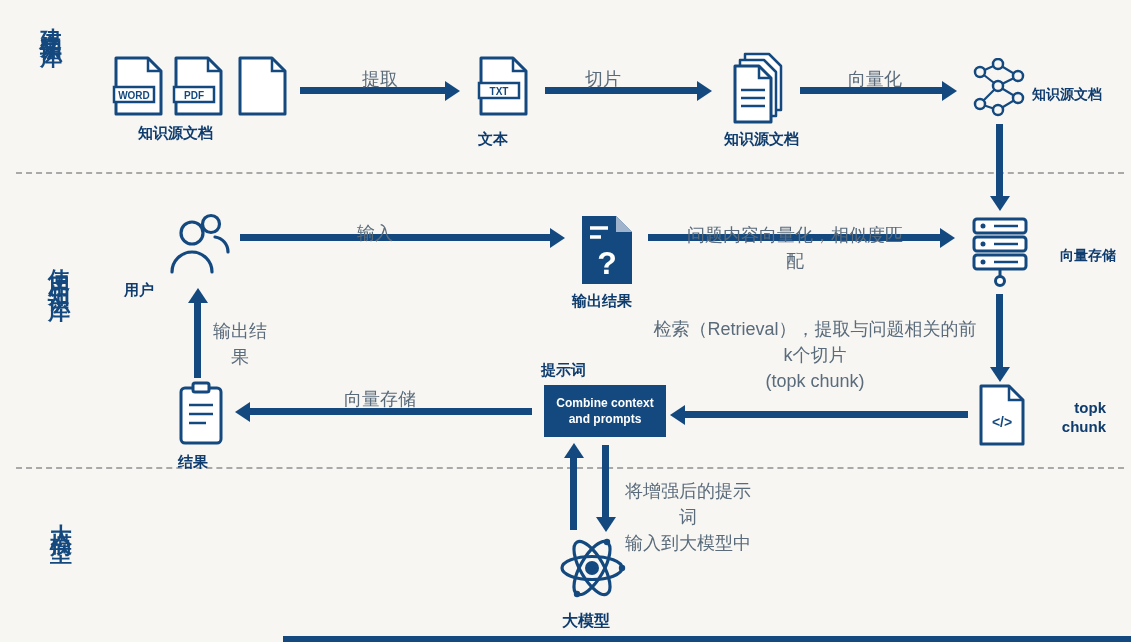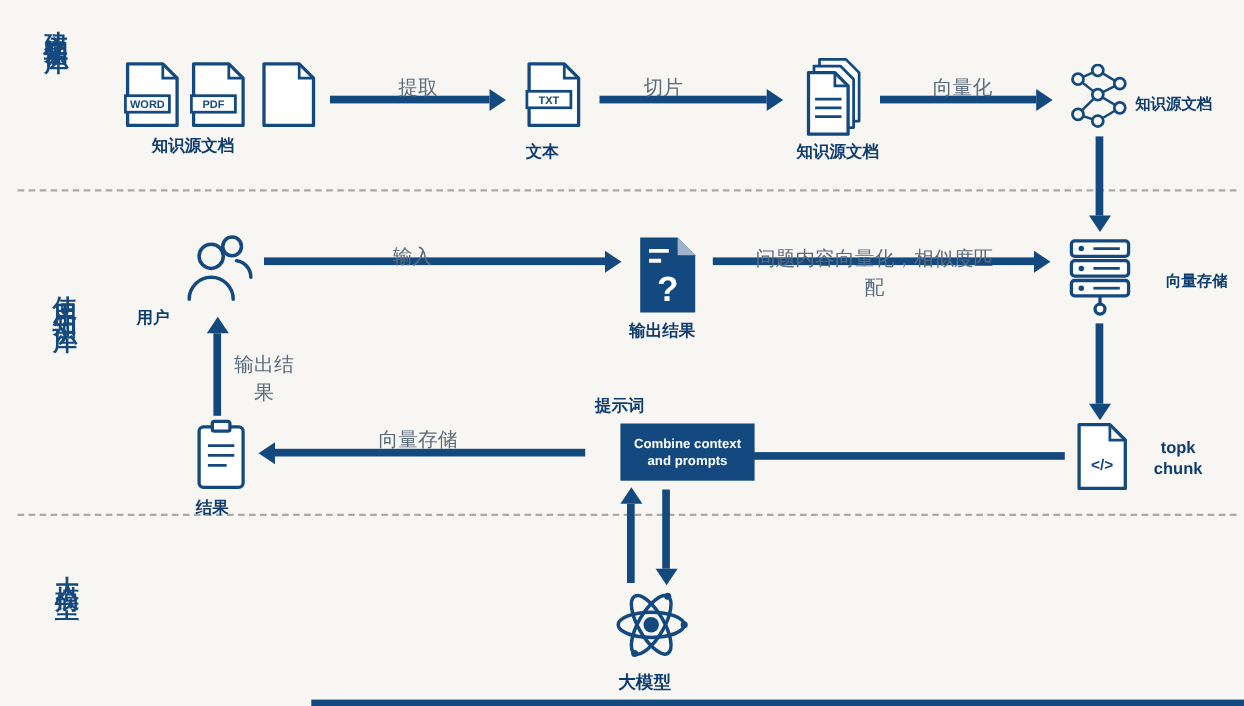--- a/index.html
+++ b/index.html
@@ -28,21 +28,21 @@
   .arr-h.head-r::after{content:"";position:absolute;left:100%;top:50%;transform:translateY(-50%);
       border-left:15px solid var(--blue);border-top:10px solid transparent;border-bottom:10px solid transparent;}
   .arr-h.head-l::before{content:"";position:absolute;right:100%;top:50%;transform:translateY(-50%);
       border-right:15px solid var(--blue);border-top:10px solid transparent;border-bottom:10px solid transparent;}
   .arr-v{position:absolute;width:7px;background:var(--blue);}
   .arr-v.head-d::after{content:"";position:absolute;top:100%;left:50%;transform:translateX(-50%);
       border-top:15px solid var(--blue);border-left:10px solid transparent;border-right:10px solid transparent;}
   .arr-v.head-u::before{content:"";position:absolute;bottom:100%;left:50%;transform:translateX(-50%);
       border-bottom:15px solid var(--blue);border-left:10px solid transparent;border-right:10px solid transparent;}
 
-  .combine-box{position:absolute;left:564px;top:385px;width:122px;height:52px;background:var(--blue);
+  .combine-box{position:absolute;left:544px;top:385px;width:122px;height:52px;background:var(--blue);
       color:#fff;font-size:12px;font-weight:bold;display:flex;align-items:center;justify-content:center;
       text-align:center;white-space:pre-line;line-height:1.35;}
 
   .bottom-bar{position:absolute;left:283px;top:636px;width:848px;height:6px;background:var(--blue);}
 </style>
 </head>
 <body>
 
 <div class="canvas">
 
@@ -157,27 +157,29 @@
       <line x1="24" y1="10" x2="48" y2="10"></line>
         <line x1="24" y1="28" x2="48" y2="28"></line>
         <line x1="24" y1="46" x2="48" y2="46"></line>
     </g>
     <line x1="30" y1="53" x2="30" y2="60" stroke="#14497f" stroke-width="3"></line>
     <circle cx="30" cy="65" r="4.5" fill="#fff" stroke="#14497f" stroke-width="3"></circle>
   </svg>
   <div class="nlabel" style="left:1036px;top:247px;width:80px;font-size:14px;text-align:right">向量存储</div>
 
   <div class="arr-v head-d" style="left:996px;top:294px;height:73px"></div>
+  <div class="elabel" style="left:650px;top:316px;width:330px">检索（Retrieval），提取与问题相关的前k个切片
+(topk chunk)</div>
 
   <svg class="icon" style="left:977px;top:383px" width="50" height="64" viewBox="0 0 50 64">
     <path d="M4,3 H32 L46,17 V61 H4 Z" fill="#fff" stroke="#14497f" stroke-width="3" stroke-linejoin="round"></path>
     <path d="M32,3 V17 H46" fill="none" stroke="#14497f" stroke-width="2.5"></path>
     <text x="25" y="44" font-size="14" font-weight="bold" fill="#14497f" text-anchor="middle">&lt;/&gt;</text>
   </svg>
-  <div class="nlabel" style="left:1036px;top:399px;width:70px;text-align:center">topk
+  <div class="nlabel" style="left:1036px;top:399px;width:70px;text-align:right">topk
 chunk</div>
 
   <div class="arr-h head-l" style="left:685px;top:411px;width:283px"></div>
 
   <div class="nlabel" style="left:541px;top:361px;width:60px">提示词</div>
   <div class="combine-box">Combine context
 and prompts</div>
 
   <div class="arr-h head-l" style="left:250px;top:408px;width:282px"></div>
   <div class="elabel" style="left:335px;top:386px;width:90px">向量存储</div>
@@ -189,20 +191,22 @@
     <line x1="13" y1="33" x2="37" y2="33" stroke="#14497f" stroke-width="2.5"></line>
     <line x1="13" y1="42" x2="30" y2="42" stroke="#14497f" stroke-width="2.5"></line>
   </svg>
   <div class="nlabel" style="left:178px;top:453px;width:50px">结果</div>
 
   <div class="arr-v head-u" style="left:194px;top:303px;height:75px"></div>
   <div class="elabel" style="left:210px;top:318px;width:60px">输出结果</div>
 
   <div class="arr-v head-u" style="left:570px;top:458px;height:72px"></div>
   <div class="arr-v head-d" style="left:602px;top:445px;height:72px"></div>
+  <div class="elabel" style="left:623px;top:478px;width:130px">将增强后的提示词
+输入到大模型中</div>
 
   <svg class="icon" style="left:556px;top:532px" width="72" height="72" viewBox="0 0 72 72">
     <g fill="none" stroke="#14497f" stroke-width="3.2">
       <ellipse cx="36" cy="36" rx="30" ry="11.5"></ellipse>
       <ellipse cx="36" cy="36" rx="30" ry="11.5" transform="rotate(60 36 36)"></ellipse>
       <ellipse cx="36" cy="36" rx="30" ry="11.5" transform="rotate(120 36 36)"></ellipse>
     </g>
     <circle cx="36" cy="36" r="7" fill="#14497f"></circle>
     <g fill="#14497f">
       <circle cx="66" cy="36" r="3.2"></circle>

